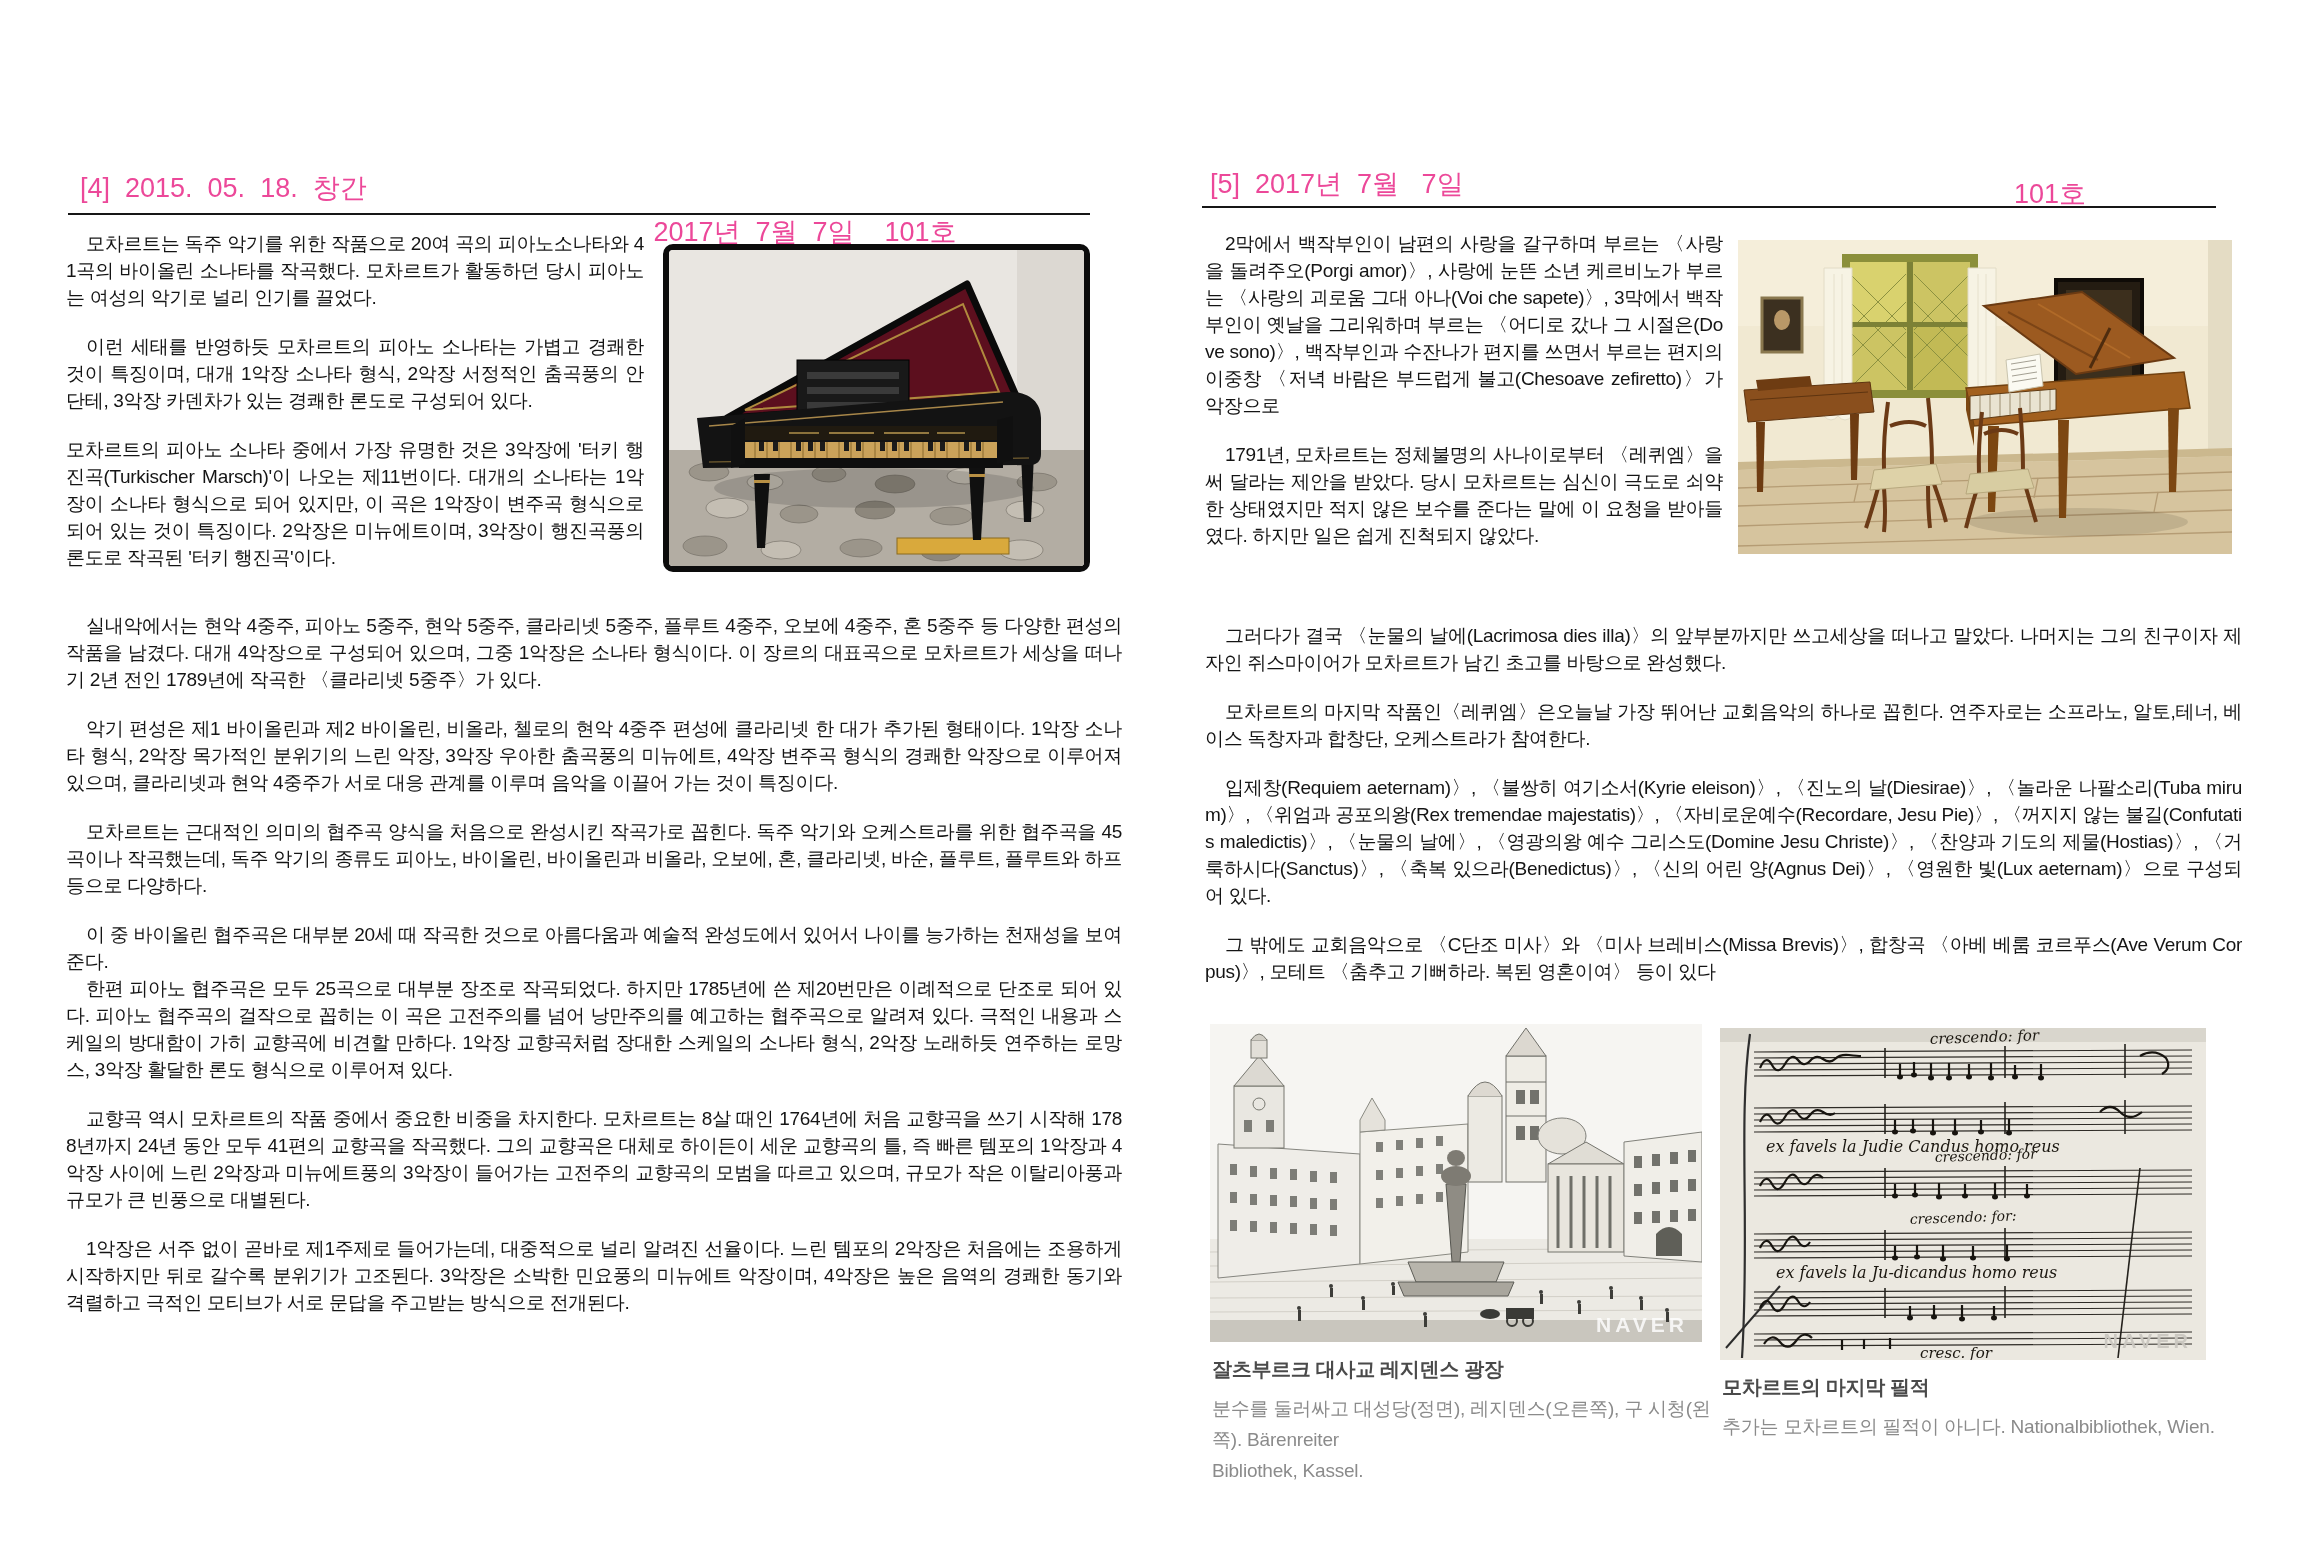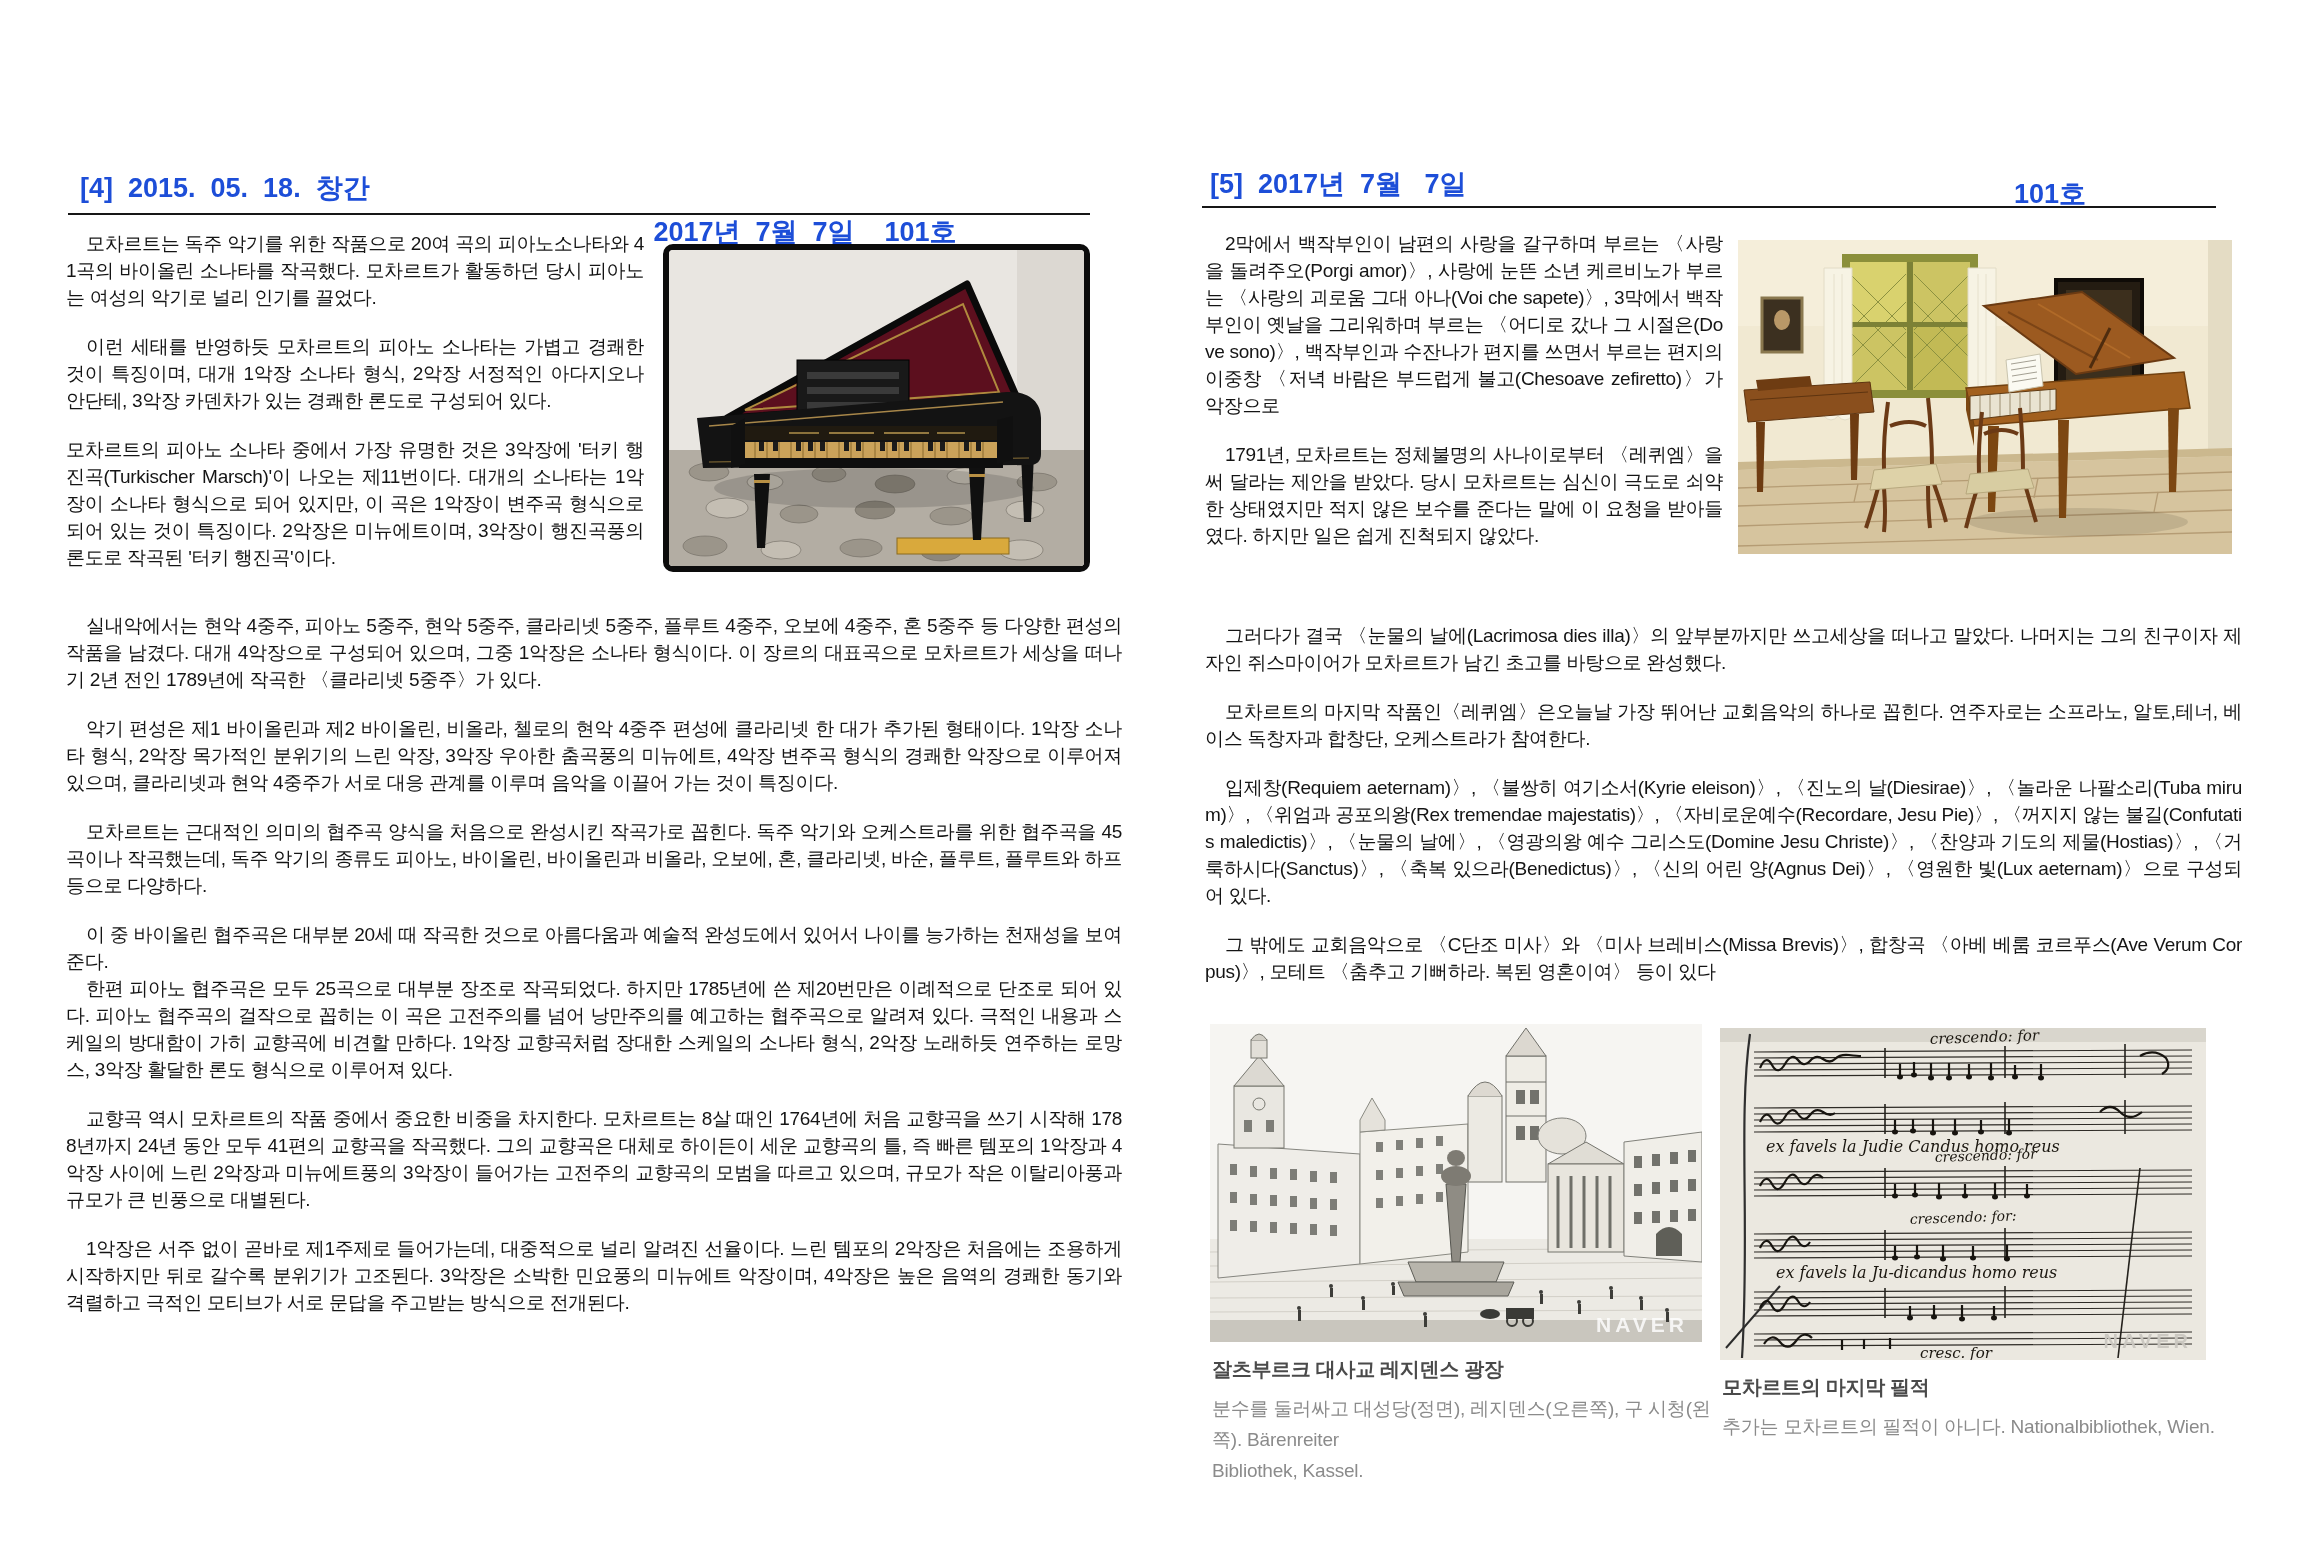--- a/index.html
+++ b/index.html
@@ -1,21 +1,21 @@
 <!DOCTYPE html>
 <html><head>
 <meta charset="utf-8">
 <style>
   html,body{margin:0;padding:0;background:#888;}
   .sheet{
     position:relative;width:2306px;height:1559px;background:#ffffff;
     font-family:"Liberation Sans","DejaVu Sans",sans-serif;color:#111;overflow:hidden;
   }
   
-  .hdr{position:absolute;font-size:27px;font-weight:700;color:#1d4ed8;letter-spacing:0px;white-space:pre;}
+  .hdr{position:absolute;font-size:27px;font-weight:400;color:#ec4899;letter-spacing:0px;white-space:pre;}
   .hdr-rule{position:absolute;height:2px;background:#161616;}
   
   .textblock{position:absolute;font-size:19px;line-height:27px;letter-spacing:-0.3px;
              text-align:justify;word-break:break-all;color:#141414;}
   .textblock p{margin:0 0 22px 0;}
   .textblock p.indent{text-indent:20px;}
   .textblock p.tight{margin-bottom:0;}
   .textblock p:last-child{margin-bottom:0;}
   
   .fig{position:absolute;overflow:hidden;}
@@ -32,21 +32,21 @@
 
 <div class="sheet">
 
   <div>
     <div class="hdr" style="left:80px;top:170px;">[4]  2015.  05.  18.  창간</div>
     <div class="hdr" style="left:560px;top:170px;width:490px;text-align:center;margin-top:44px;">2017년  7월  7일    101호</div>
     <div class="hdr-rule" style="left:68px;top:213px;width:1022px;"></div>
 
     <div class="textblock" style="left:66px;top:230px;width:578px;">
       <p class="indent">모차르트는 독주 악기를 위한 작품으로 20여 곡의 피아노소나타와 41곡의 바이올린 소나타를 작곡했다. 모차르트가 활동하던 당시 피아노는 여성의 악기로 널리 인기를 끌었다.</p>
-      <p class="indent">이런 세태를 반영하듯 모차르트의 피아노 소나타는 가볍고 경쾌한 것이 특징이며, 대개 1악장 소나타 형식, 2악장 서정적인 아다지오나 안단테, 3악장 카덴차가 있는 경쾌한 론도로 구성되어 있다.</p>
+      <p class="indent">이런 세태를 반영하듯 모차르트의 피아노 소나타는 가볍고 경쾌한 것이 특징이며, 대개 1악장 소나타 형식, 2악장 서정적인 춤곡풍의 안단테, 3악장 카덴차가 있는 경쾌한 론도로 구성되어 있다.</p>
       <p>모차르트의 피아노 소나타 중에서 가장 유명한 것은 3악장에 '터키 행진곡(Turkischer Marsch)'이 나오는 제11번이다. 대개의 소나타는 1악장이 소나타 형식으로 되어 있지만, 이 곡은 1악장이 변주곡 형식으로 되어 있는 것이 특징이다. 2악장은 미뉴에트이며, 3악장이 행진곡풍의 론도로 작곡된 '터키 행진곡'이다.</p>
     </div>
 
     <div class="fig framed" style="left:663px;top:244px;width:415px;height:316px;background:#e9e6e1;">
       <svg width="415" height="316" viewBox="0 0 415 316">
         <rect x="0" y="0" width="415" height="316" fill="#e9e6e1"></rect>
         <rect x="348" y="0" width="67" height="316" fill="#dcd8d2"></rect>
         <rect x="0" y="200" width="415" height="116" fill="#b3ada3"></rect>
         <g fill="#9b958a" stroke="#6f6a61" stroke-width="0.6">
           <ellipse cx="40" cy="222" rx="20" ry="9"></ellipse>

